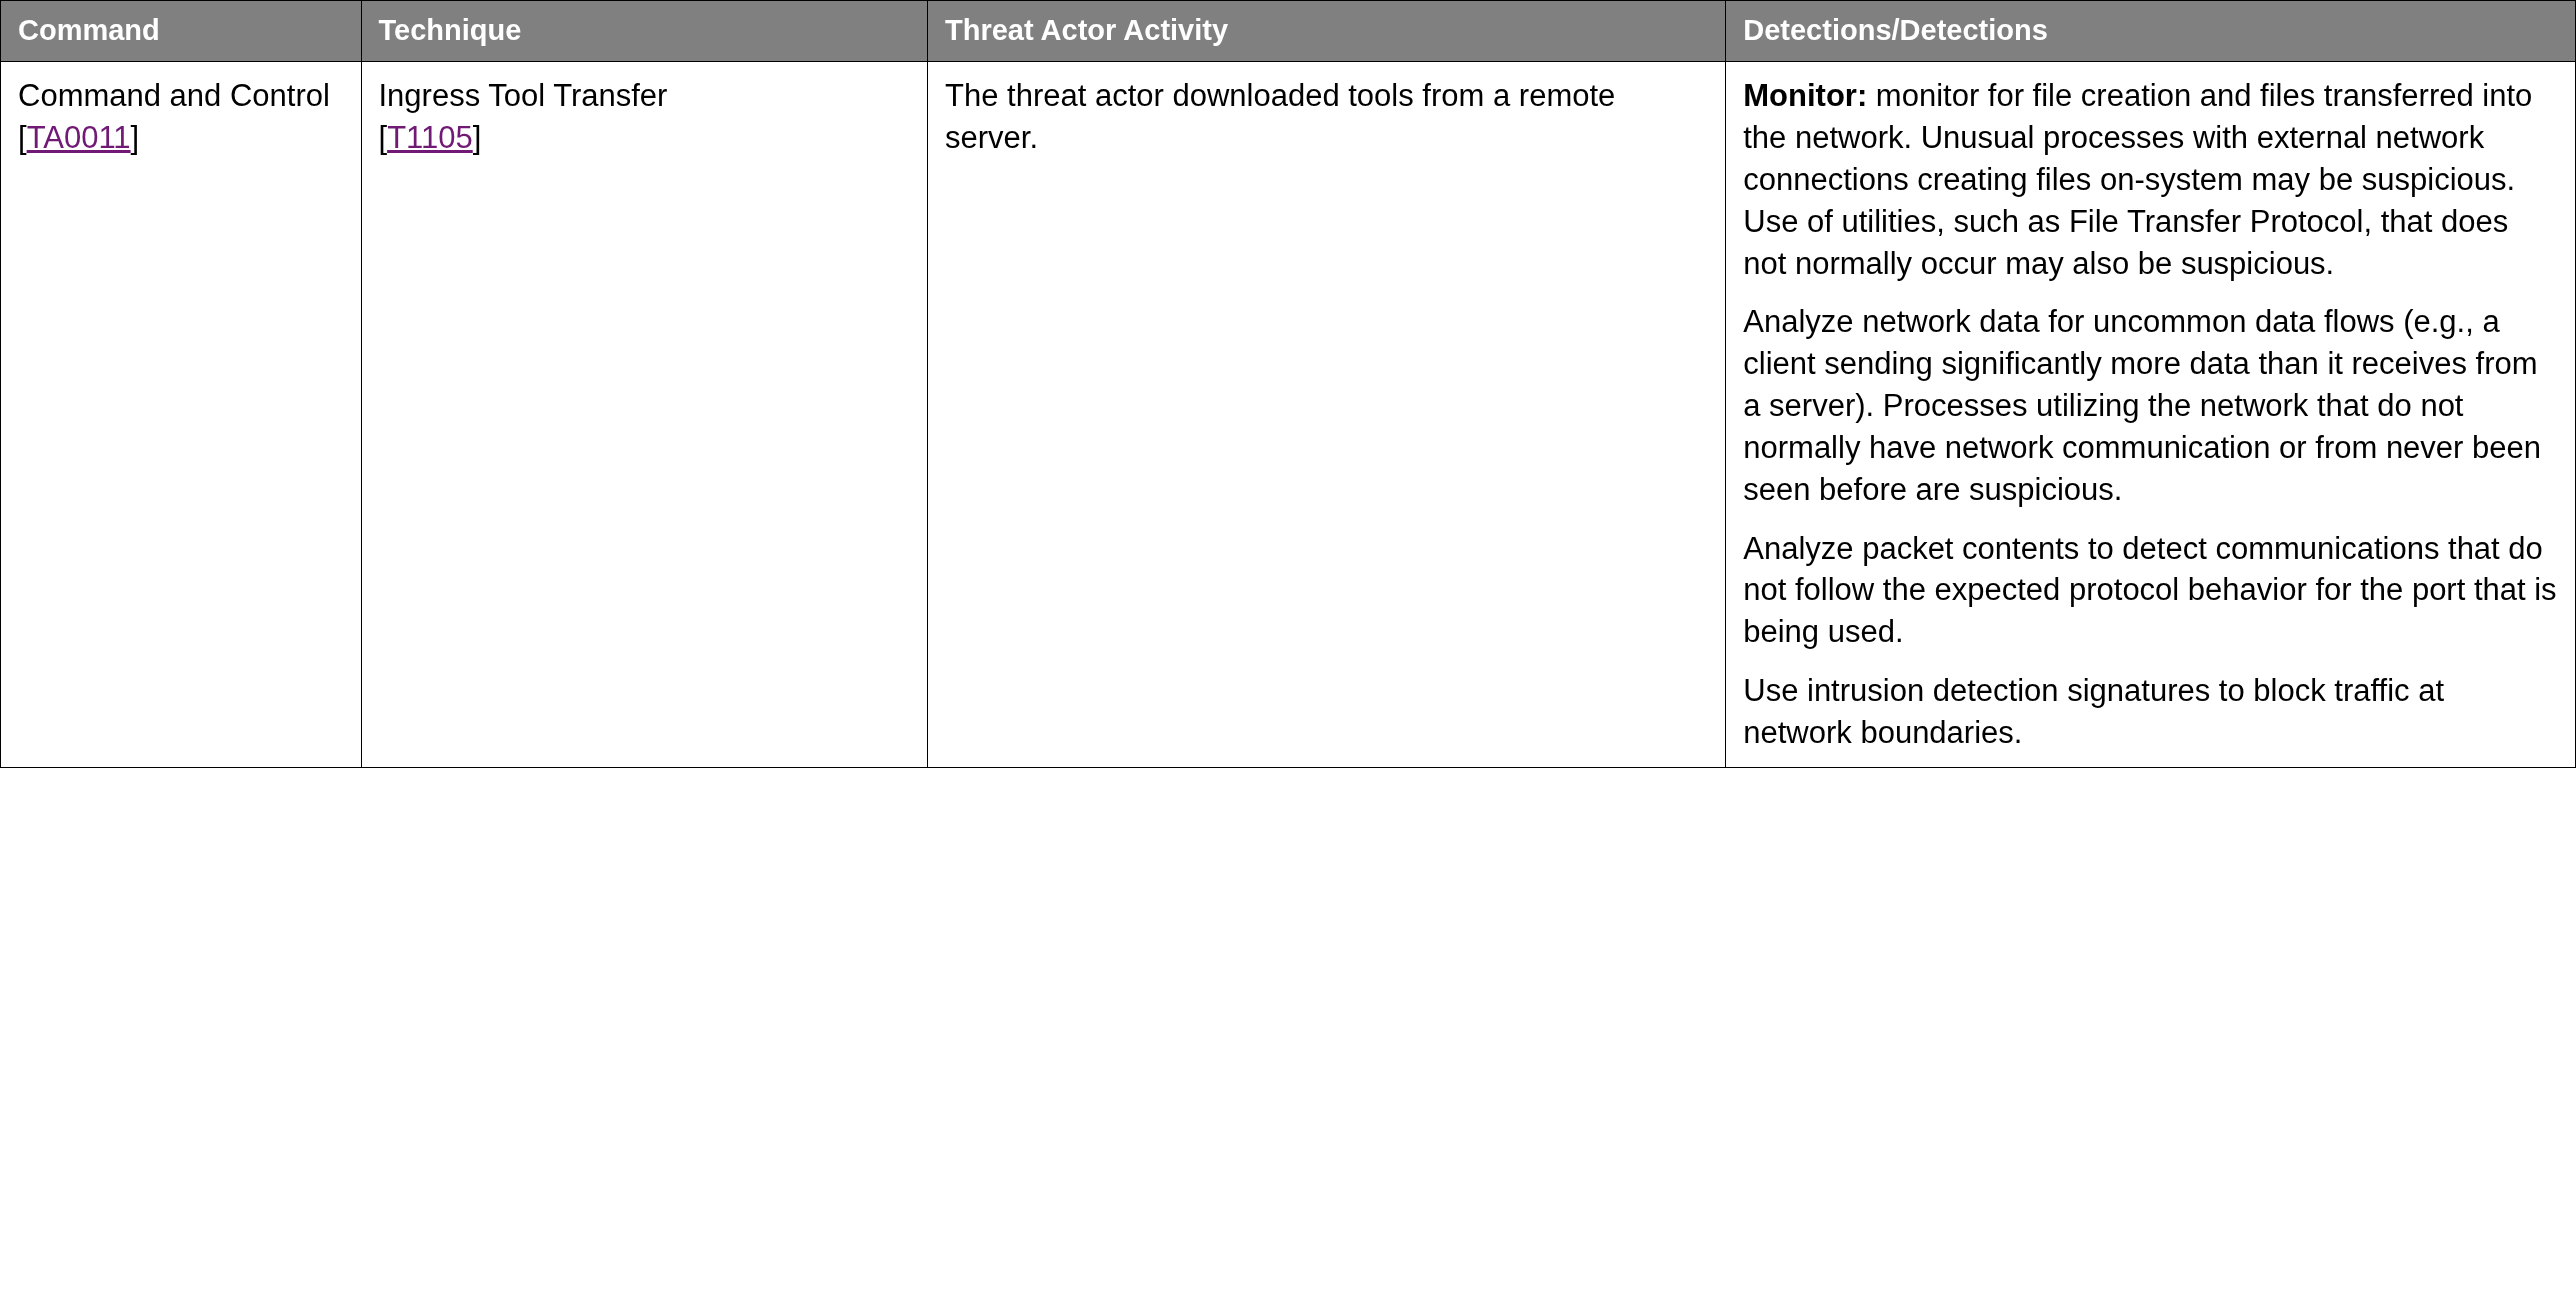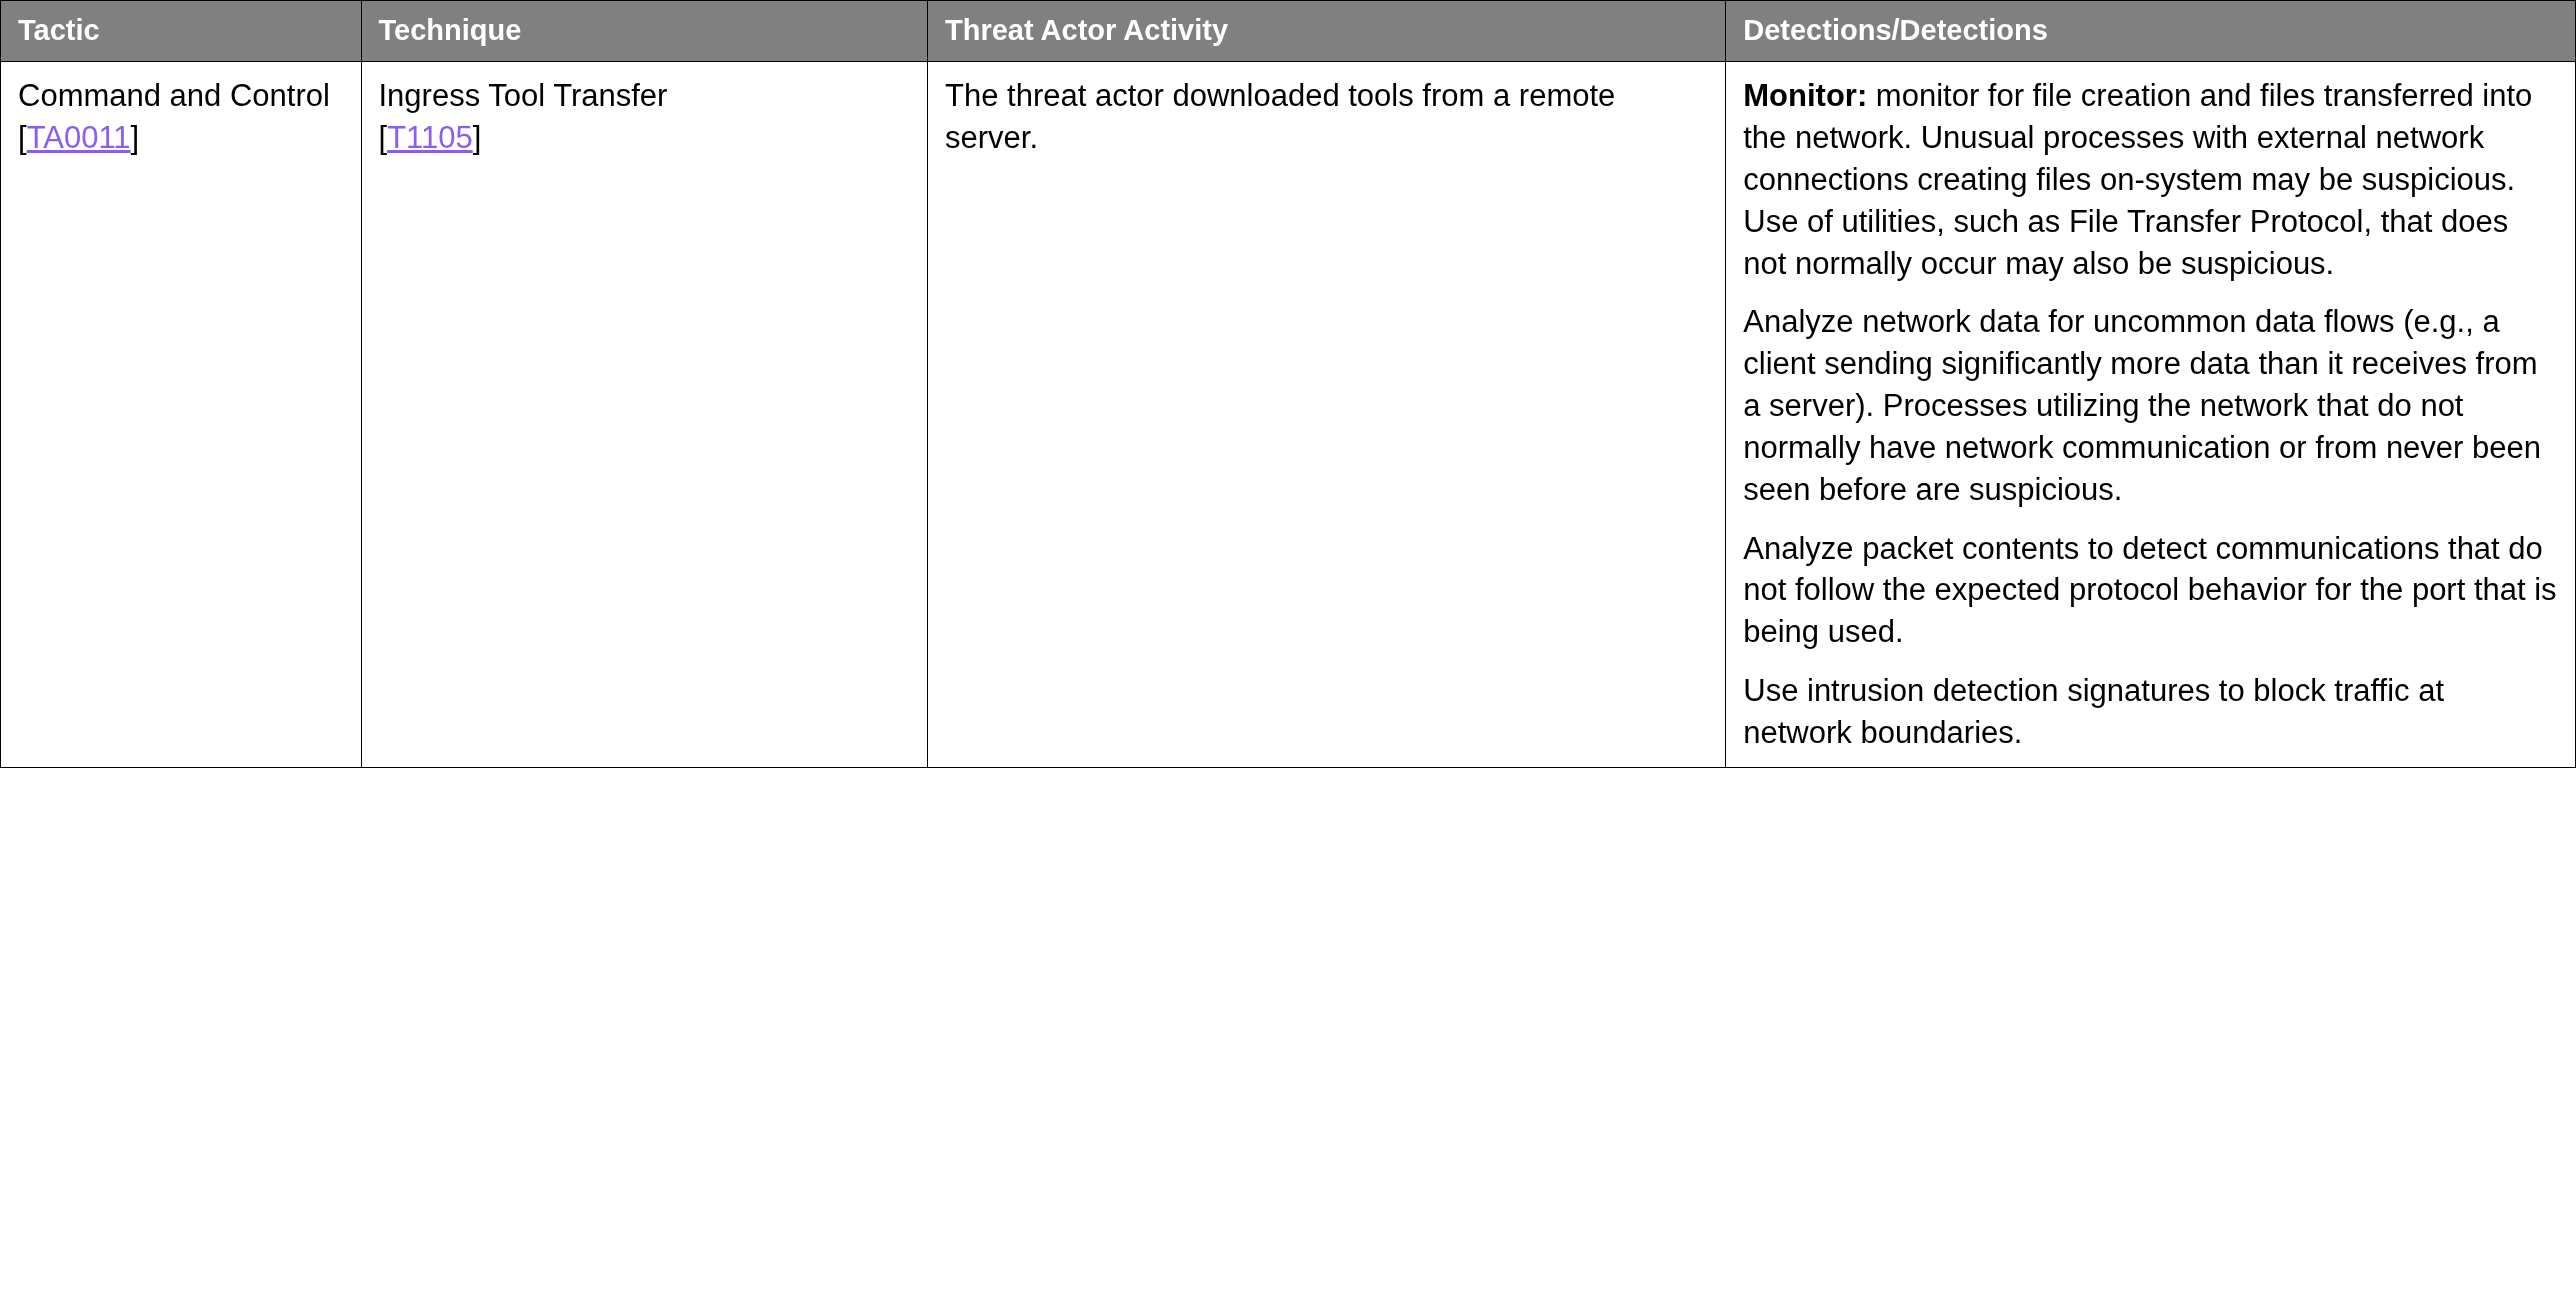--- a/index.html
+++ b/index.html
@@ -35,35 +35,35 @@
       color: #000;
       line-height: 1.35;
     }
     td p {
       margin-bottom: 17px;
     }
     td p:last-child {
       margin-bottom: 0;
     }
     a {
-      color: #8b5cf6;
+      color: #701a75;
       text-decoration: underline;
     }
     .col-tactic { width: 14%; }
     .col-technique { width: 22%; }
     .col-activity { width: 31%; }
     .col-detect { width: 33%; }
   </style>
 </head>
 <body>
 
 <table>
   <thead>
     <tr>
-      <th class="col-tactic">Tactic</th>
+      <th class="col-tactic">Command</th>
       <th class="col-technique">Technique</th>
       <th class="col-activity">Threat Actor Activity</th>
       <th class="col-detect">Detections/Detections</th>
     </tr>
   </thead>
   <tbody>
     <tr>
       <td>
         <span>Command and Control</span><br>
         [<a href="#">TA0011</a>]

